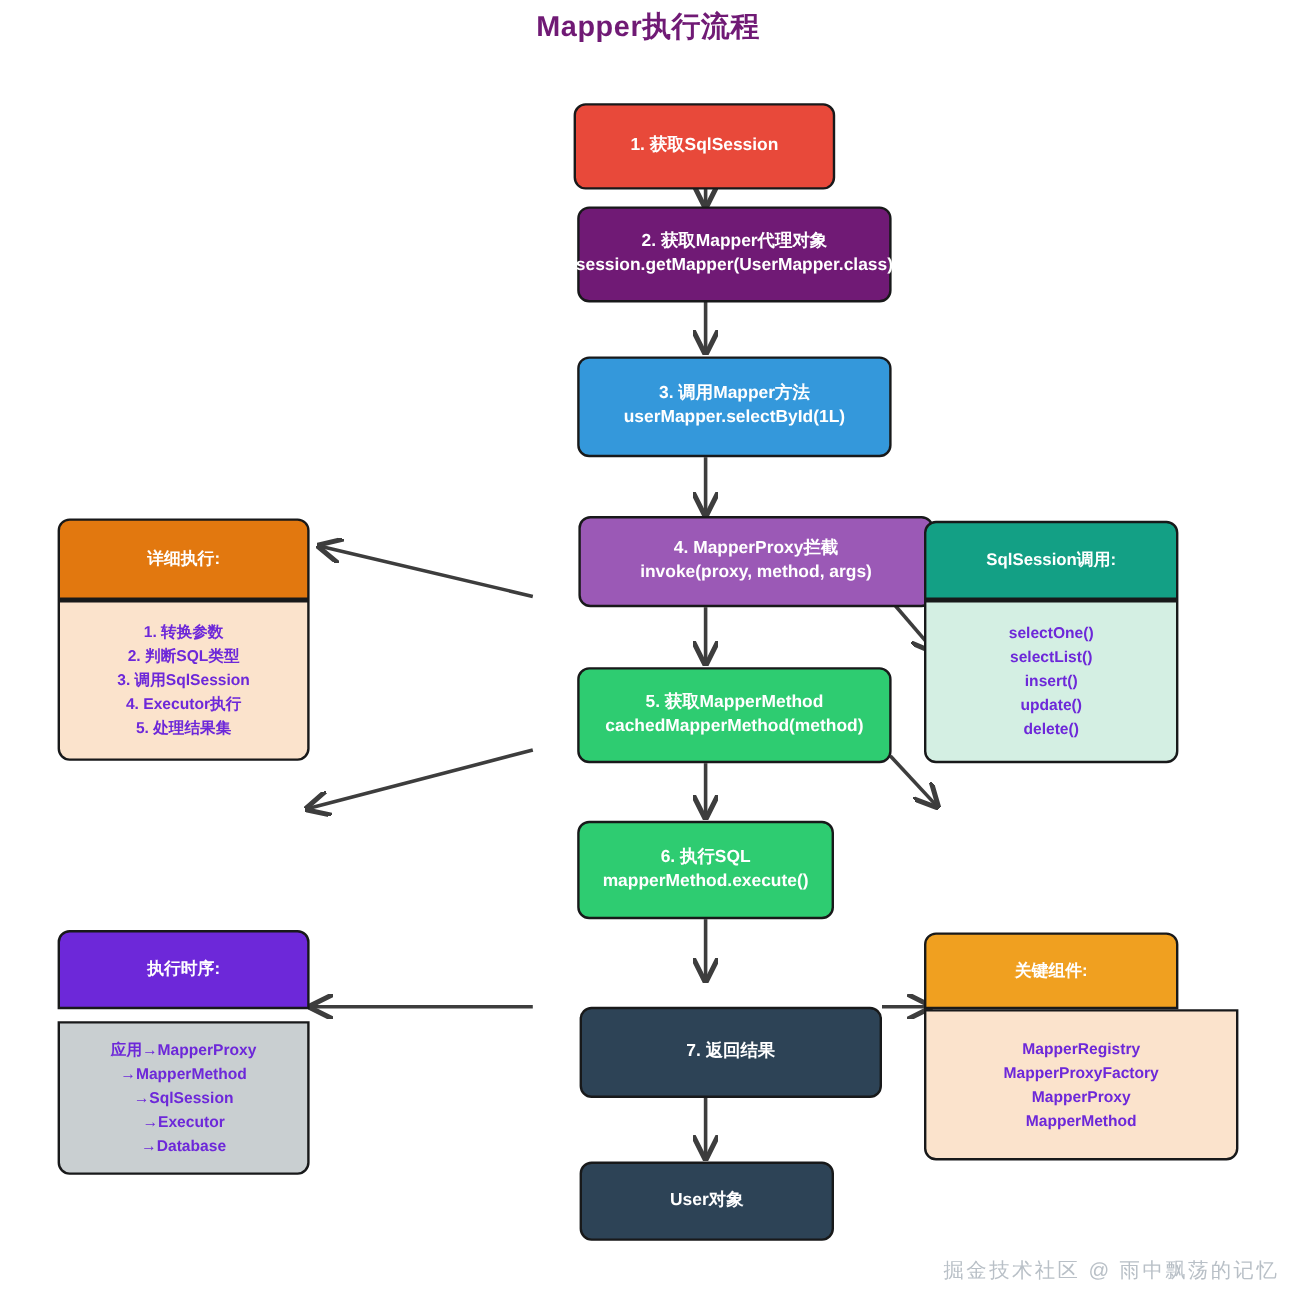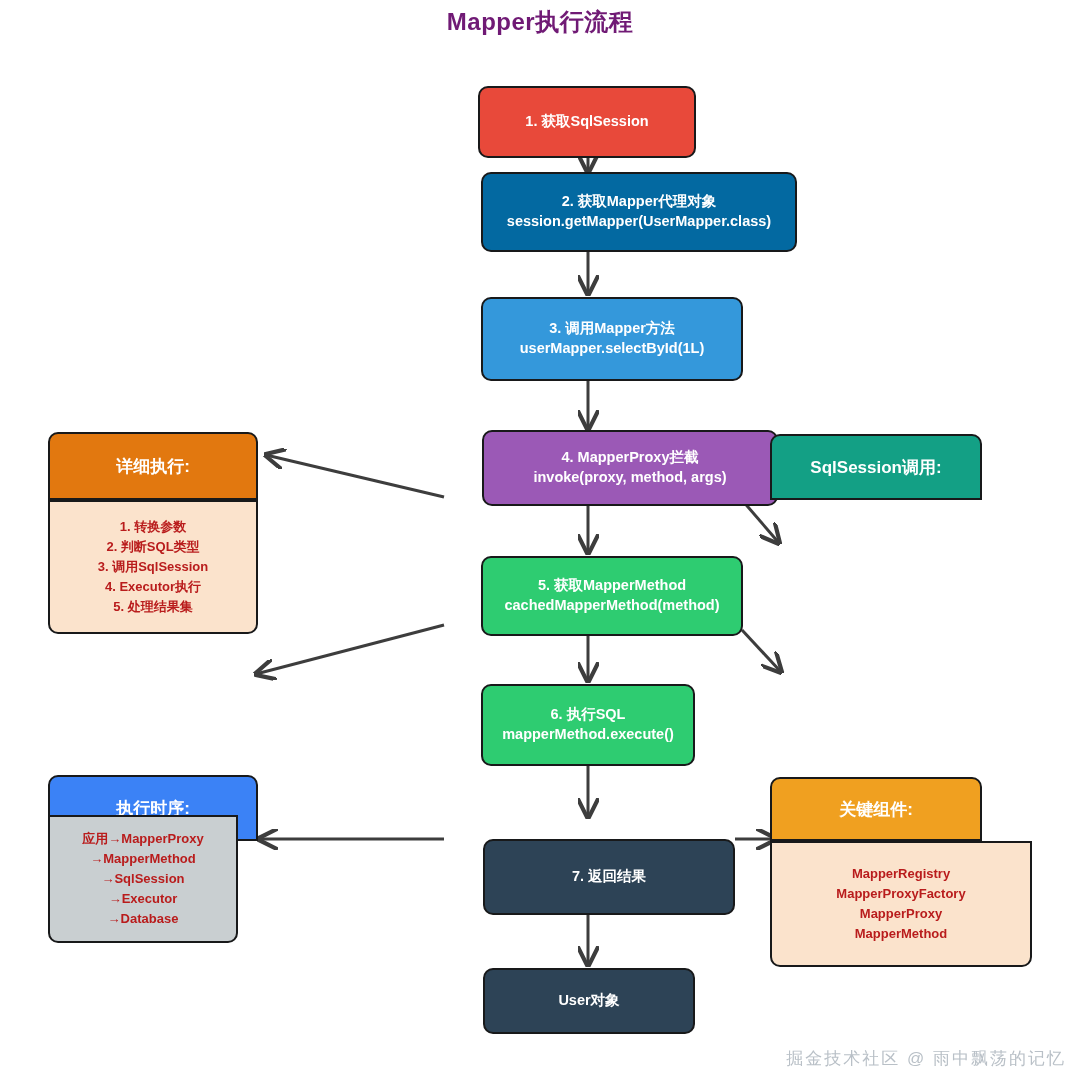--- a/index.html
+++ b/index.html
@@ -46,37 +46,37 @@
 
   .panel-header {
     position: absolute;
     box-sizing: border-box;
     border: 2.5px solid #18191a;
     border-radius: 10px 10px 0 0;
     display: flex;
     align-items: center;
     justify-content: center;
     font-weight: bold;
-    font-size: 17px;
+    font-size: 14px;
     color: #ffffff;
     text-align: center;
   }
   .panel-body {
     position: absolute;
     box-sizing: border-box;
     border: 2.5px solid #18191a;
     border-radius: 0 0 10px 10px;
     display: flex;
     flex-direction: column;
     align-items: center;
     justify-content: center;
     font-weight: bold;
     font-size: 13px;
     line-height: 1.55;
-    color: #b91c1c;
+    color: #6d28d9;
     text-align: center;
     padding: 6px 10px;
   }
   .panel-body .line { display: block; white-space: nowrap; }
 
   svg#edges {
     position: absolute;
     top: 0; left: 0;
     width: 1080px;
     height: 1080px;
@@ -121,21 +121,21 @@
       <line x1="742" y1="630" x2="781" y2="672"></line>
       <line x1="444" y1="839" x2="259" y2="839"></line>
       <line x1="735" y1="839" x2="775" y2="839"></line>
     </g>
   </svg>
 
   <div class="node" style="left:478px; top:86px; width:218px; height:72px; background:#e8493a;">
     <span class="line">1. 获取SqlSession</span>
   </div>
 
-  <div class="node" style="left:481px; top:172px; width:316px; height:80px; background:#0369a1;">
+  <div class="node" style="left:481px; top:172px; width:262px; height:80px; background:#701a75;">
     <span class="line">2. 获取Mapper代理对象</span>
     <span class="line">session.getMapper(UserMapper.class)</span>
   </div>
 
   <div class="node" style="left:481px; top:297px; width:262px; height:84px; background:#3498db;">
     <span class="line">3. 调用Mapper方法</span>
     <span class="line">userMapper.selectById(1L)</span>
   </div>
 
   <div class="node" style="left:462px; top:430px; width:296px; height:76px; background:#9b59b6;margin-left:20px;">
@@ -165,34 +165,41 @@
     <span>详细执行:</span>
   </div>
   <div class="panel-body" style="left:48px; top:500px; width:210px; height:134px; background:#fbe3cc;">
     <span class="line">1. 转换参数</span>
     <span class="line">2. 判断SQL类型</span>
     <span class="line">3. 调用SqlSession</span>
     <span class="line">4. Executor执行</span>
     <span class="line">5. 处理结果集</span>
   </div>
 
-  <div class="panel-header" style="left:48px; top:775px; width:210px; height:66px; background:#3b82f6;">
+  <div class="panel-header" style="left:48px; top:775px; width:210px; height:66px; background:#6d28d9;">
     <span>执行时序:</span>
   </div>
-  <div class="panel-body" style="left:48px; top:815px; width:190px; height:128px; background:#c9cfd1;">
+  <div class="panel-body" style="left:48px; top:851px; width:210px; height:128px; background:#c9cfd1;">
     <span class="line">应用→MapperProxy</span>
     <span class="line">→MapperMethod</span>
     <span class="line">→SqlSession</span>
     <span class="line">→Executor</span>
     <span class="line">→Database</span>
   </div>
 
   <div class="panel-header" style="left:770px; top:434px; width:212px; height:66px; background:#13a085;">
     <span>SqlSession调用:</span>
   </div>
+  <div class="panel-body" style="left:770px; top:500px; width:212px; height:136px; background:#d4efe3;">
+    <span class="line">selectOne()</span>
+    <span class="line">selectList()</span>
+    <span class="line">insert()</span>
+    <span class="line">update()</span>
+    <span class="line">delete()</span>
+  </div>
 
   <div class="panel-header" style="left:770px; top:777px; width:212px; height:64px; background:#f0a020;">
     <span>关键组件:</span>
   </div>
   <div class="panel-body" style="left:770px; top:841px; width:262px; height:126px; background:#fbe3cc;">
     <span class="line">MapperRegistry</span>
     <span class="line">MapperProxyFactory</span>
     <span class="line">MapperProxy</span>
     <span class="line">MapperMethod</span>
   </div>

